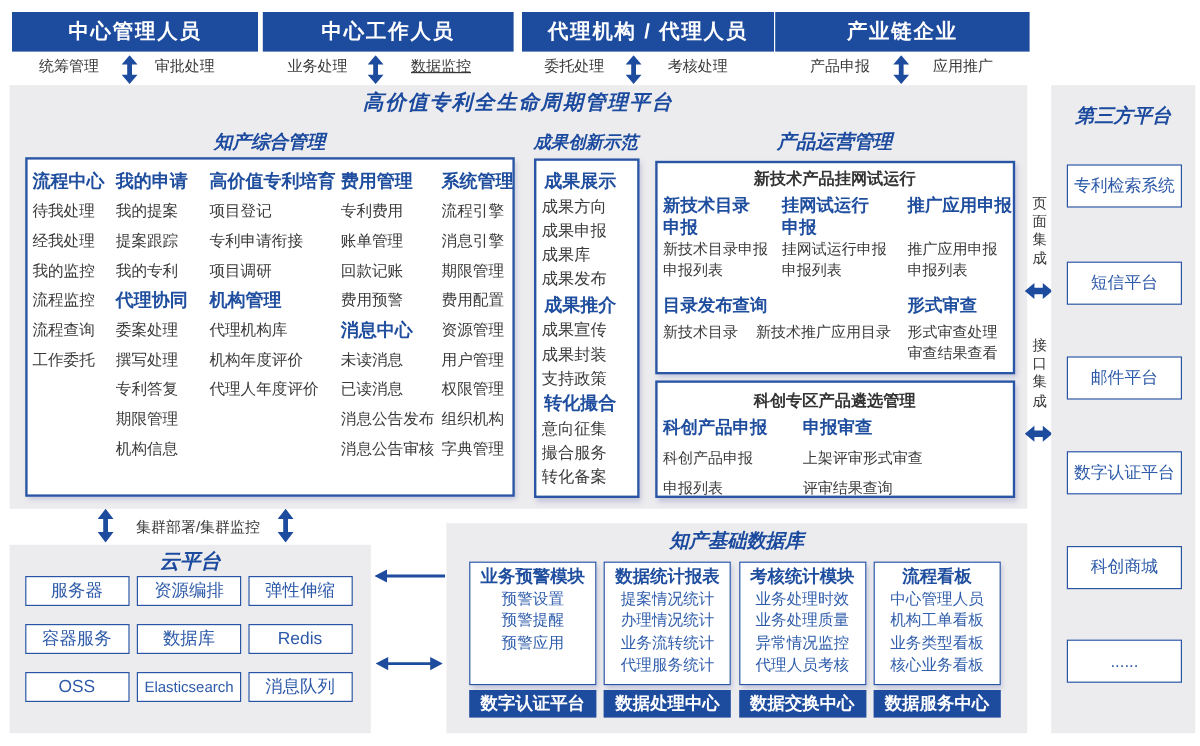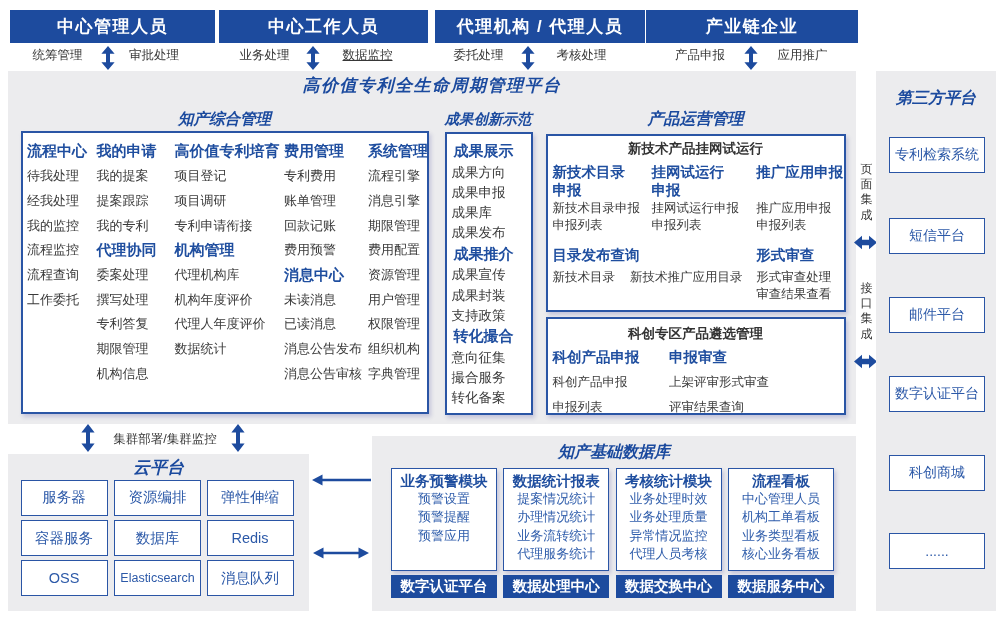--- a/index.html
+++ b/index.html
@@ -31,21 +31,21 @@
           white-space:nowrap; }
   .itm2 { position:absolute; color:#3a3a3a; font-size:12.5px; line-height:17.5px; white-space:nowrap; }
   .dbmod { position:absolute; width:106px; height:103.6px; background:#fff; border:1.5px solid #2a55a5;
            box-shadow:2px 3px 4px rgba(150,150,195,0.45); display:flex; flex-direction:column; align-items:center; }
   .dbmod .mh { margin-top:3.5px; height:18px; line-height:18px; font-size:14.5px; font-weight:bold; color:#1f4e9f;
                white-space:nowrap; }
   .dbmod .mi { height:18.2px; line-height:18.2px; font-size:13px; color:#2f5dab; white-space:nowrap; }
   .dbmod .mi:first-of-type { margin-top:3.5px; }
   .dbdark { position:absolute; width:106px; height:23.2px; background:#1d4b9e; color:#fff; font-weight:bold;
             font-size:14.5px; display:flex; align-items:center; justify-content:center; white-space:nowrap; }
-  .cloudcell { position:absolute; width:87px; height:36px; background:#fff; border:1.5px solid #2a55a5;
+  .cloudcell { position:absolute; width:87px; height:25px; background:#fff; border:1.5px solid #2a55a5;
                color:#2c59a8; font-size:14.5px; display:flex; align-items:center; justify-content:center;
                white-space:nowrap; }
   .cloudcell.longtxt { font-size:12.5px; }
   .rbox { position:absolute; left:889px; width:96px; height:36px; background:#fff; border:1.5px solid #2a55a5;
           color:#2c59a8; font-size:14px; display:flex; align-items:center; justify-content:center;
           white-space:nowrap; }
   .vtext { position:absolute; font-size:12px; line-height:15.2px; color:#383838; left:860px; width:13px;
            text-align:center; word-break:break-all; }
   .note { position:absolute; font-size:12px; color:#383838; white-space:nowrap; }
   svg { display:block; }
@@ -113,27 +113,26 @@
         <div class="iprow hdr">代理协同</div>
         <div class="iprow itm">委案处理</div>
         <div class="iprow itm">撰写处理</div>
         <div class="iprow itm">专利答复</div>
         <div class="iprow itm">期限管理</div>
         <div class="iprow itm">机构信息</div>
       </div>
       <div class="ipcol" style="left: 174.5px;">
         <div class="iprow hdr">高价值专利培育</div>
         <div class="iprow itm">项目登记</div>
+        <div class="iprow itm">专利申请衔接</div>
         <div class="iprow itm">项目调研</div>
-        <div class="iprow itm">专利申请衔接</div>
         <div class="iprow hdr">机构管理</div>
         <div class="iprow itm">代理机构库</div>
         <div class="iprow itm">机构年度评价</div>
         <div class="iprow itm">代理人年度评价</div>
-        <div class="iprow itm">数据统计</div>
       </div>
       <div class="ipcol" style="left: 284px;">
         <div class="iprow hdr">费用管理</div>
         <div class="iprow itm">专利费用</div>
         <div class="iprow itm">账单管理</div>
         <div class="iprow itm">回款记账</div>
         <div class="iprow itm">费用预警</div>
         <div class="iprow hdr">消息中心</div>
         <div class="iprow itm">未读消息</div>
         <div class="iprow itm">已读消息</div>

